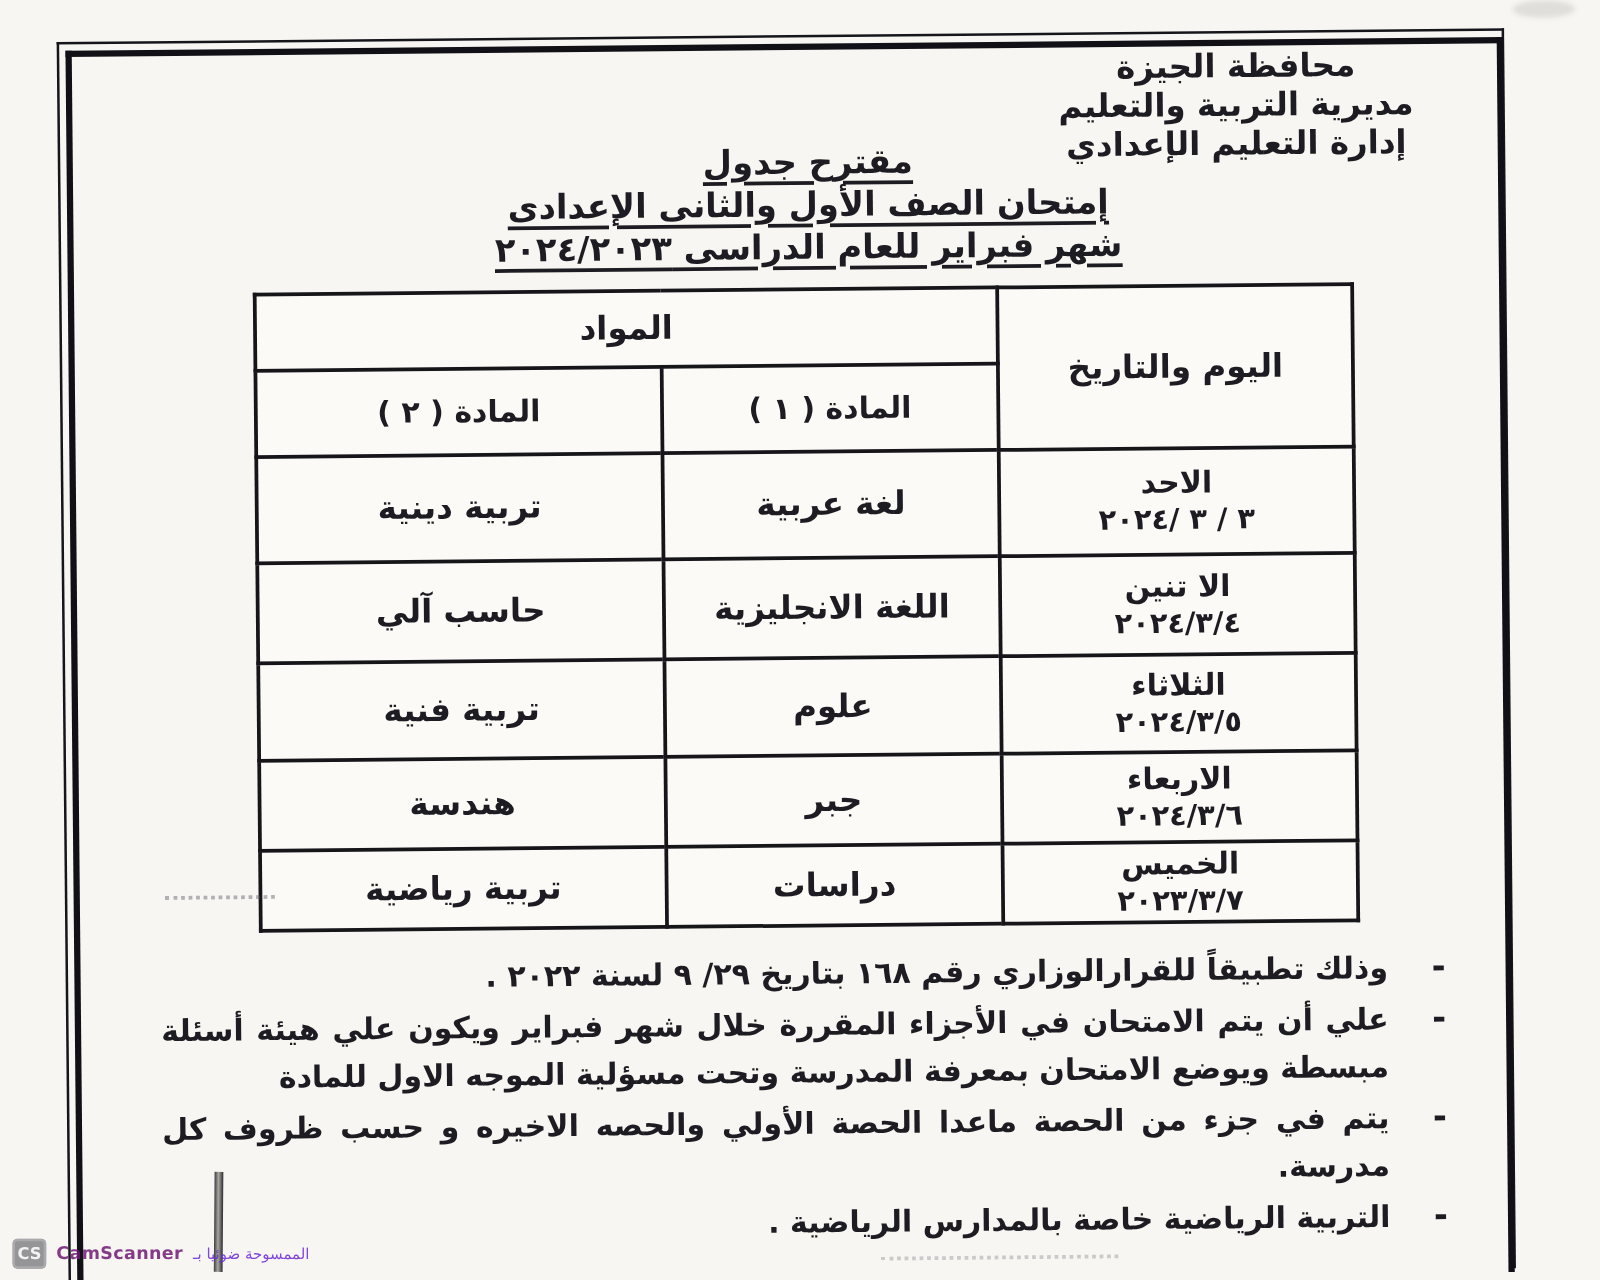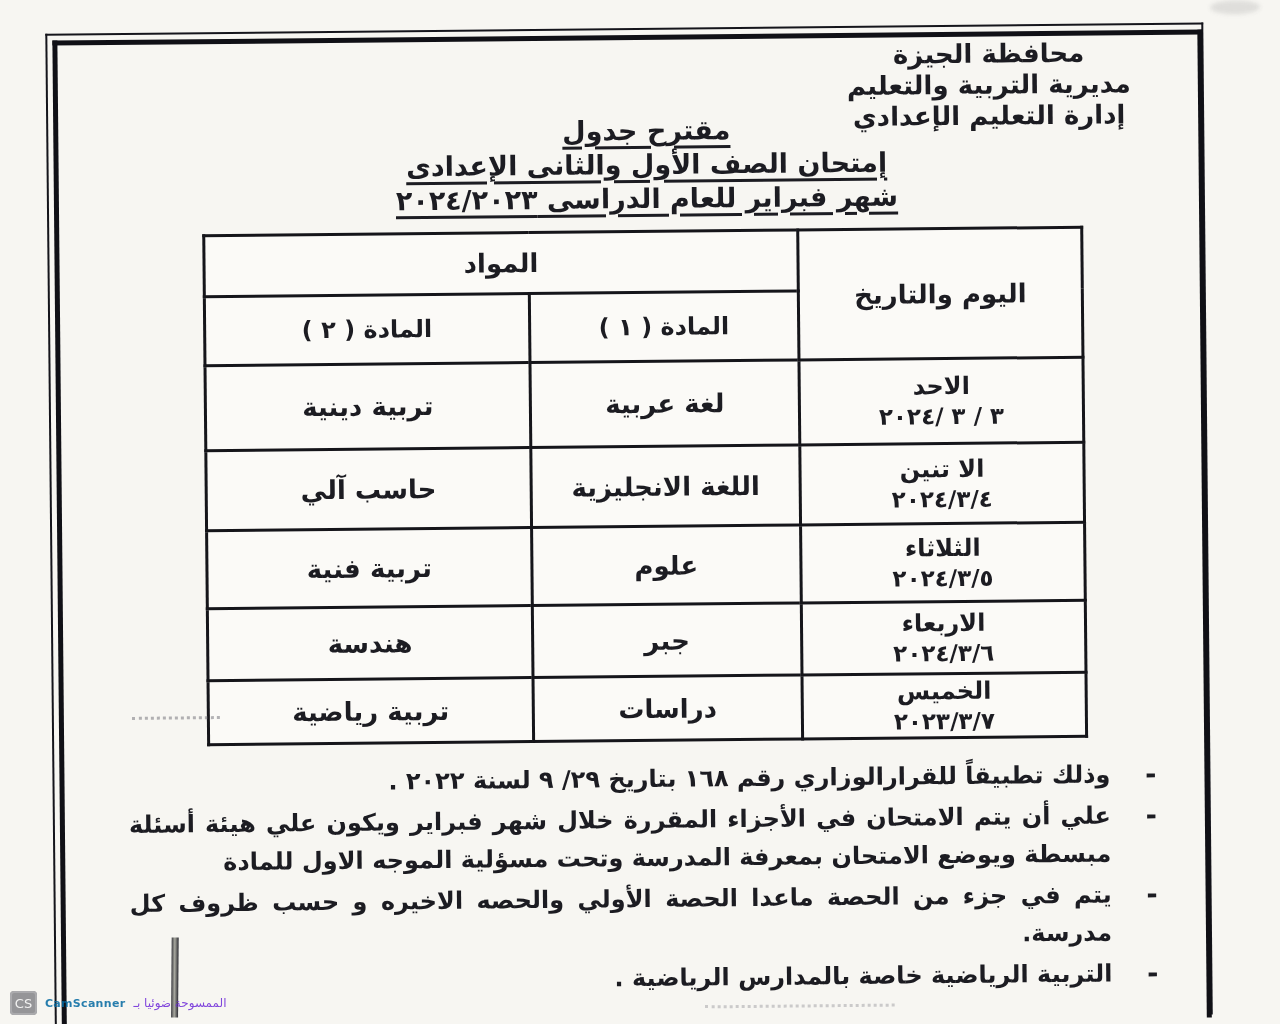--- a/index.html
+++ b/index.html
@@ -81,24 +81,24 @@
   
   .watermark{
     position:absolute;left:10px;top:991px;
     display:flex;align-items:center;gap:8px;
     opacity:.85;
   }
   .cs-badge{
     width:27px;height:24px;border-radius:4px;
     background:#858589;color:#f2f2f2;
     display:flex;align-items:center;justify-content:center;
-    font-size:13px;font-weight:normal;
+    font-size:13px;font-weight:bold;
     box-shadow:inset 0 0 0 2px #9d9da1;
   }
-  .cs-brand{color:#0369a1;font-size:11px;font-weight:bold;letter-spacing:.3px;}
+  .cs-brand{color:#701a75;font-size:14px;font-weight:bold;letter-spacing:.3px;}
   .cs-arabic{color:#6d28d9;font-size:12px;direction:rtl;}
 </style>
 </head>
 <body>
 
 <div class="tilt">
 
   <div class="frame-outer"></div>
   <div class="frame-inner"></div>
 

